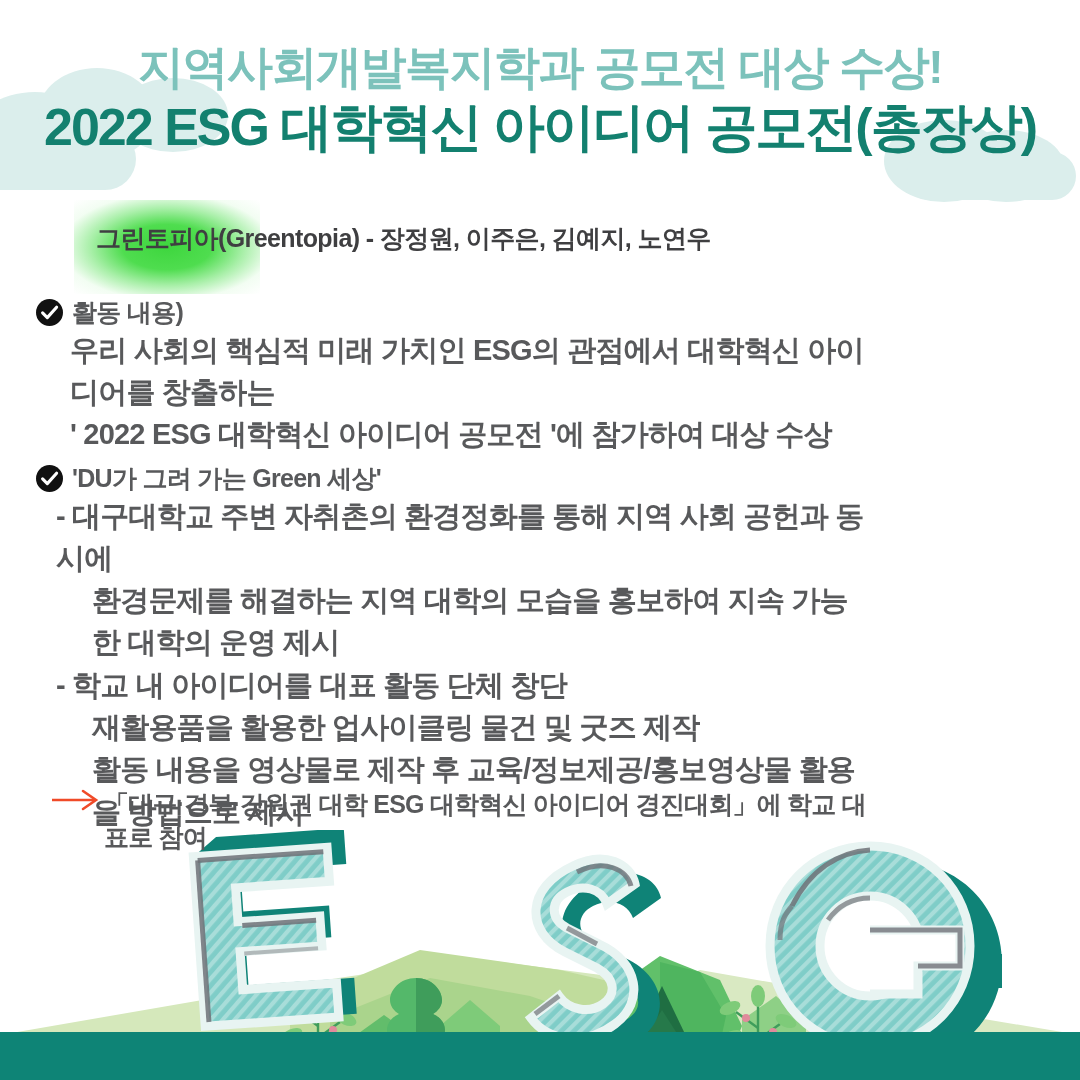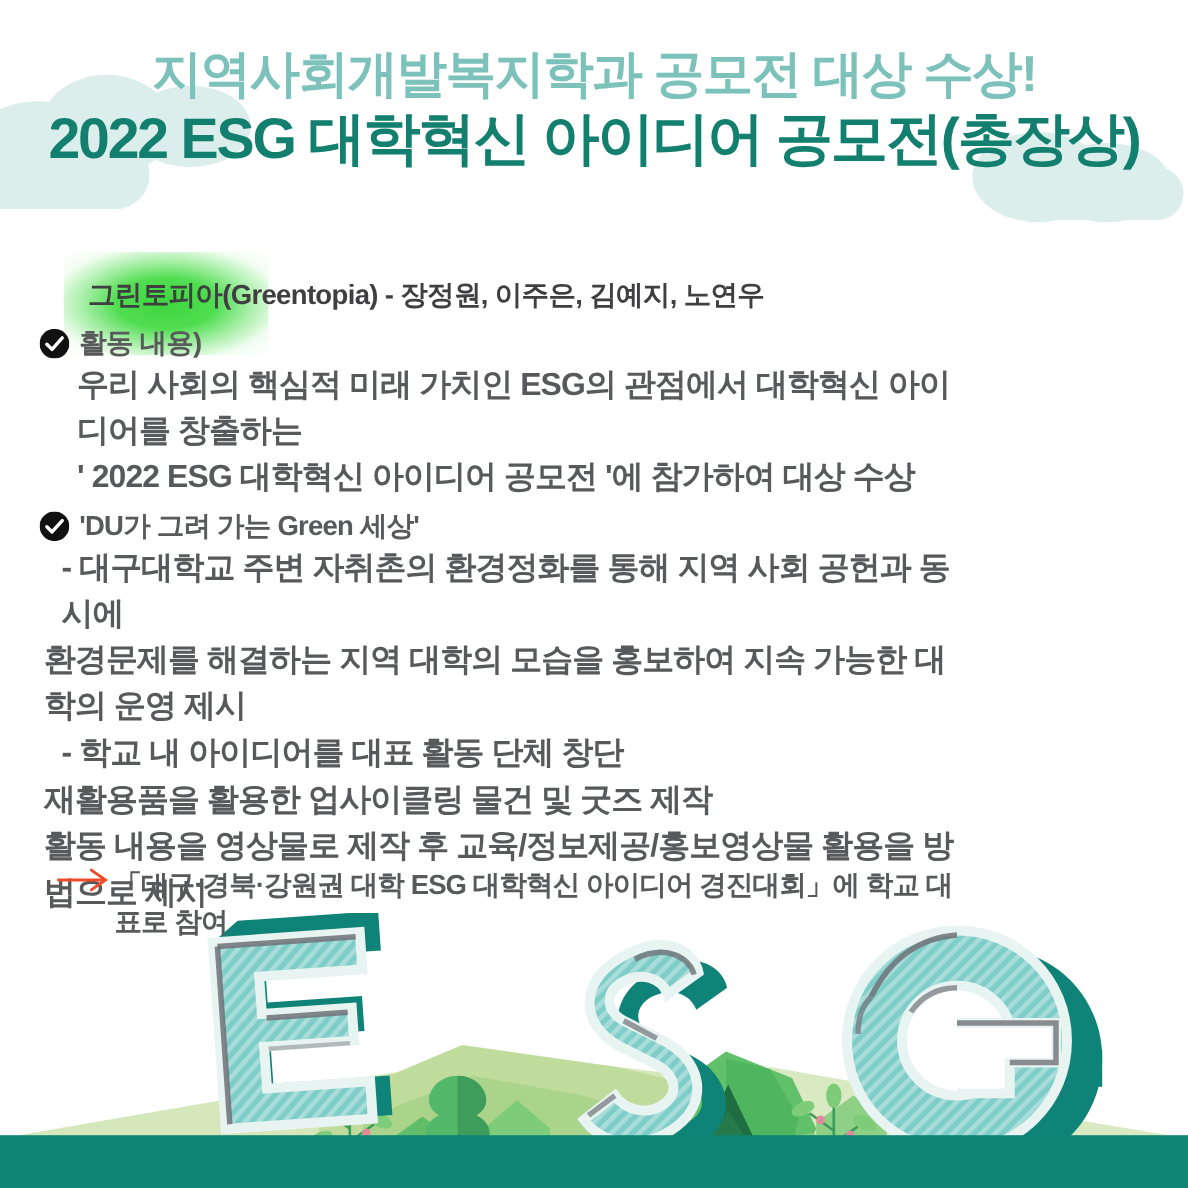--- a/index.html
+++ b/index.html
@@ -27,21 +27,21 @@
   #title-line-1 {
     font-size:46px; font-weight:bold; color:#7cc2bb;
     letter-spacing:-1.5px; line-height:1.18;
   }
   #title-line-2 {
     font-size:52px; font-weight:bold; color:#13806f;
     letter-spacing:-2px; line-height:1.22; margin-top:2px;
   }
 
   
-  #team-row { position:absolute; left:0; top:222px; width:878px; z-index:3;margin-top:29px; }
+  #team-row { position:absolute; left:16px; top:222px; width:878px; z-index:3; }
   #team-glow {
     position:absolute; left:58px; top:-22px; width:186px; height:94px;
     background:radial-gradient(ellipse at 50% 50%, #3ed63e 0%, #4fdd4f 34%, rgba(96,226,96,0.55) 58%, rgba(150,240,150,0.12) 80%, rgba(255,255,255,0) 100%);
     z-index:-1;
   }
   #team-text {
     padding-left:80px; font-size:25px; font-weight:bold;
     color:#3f3f41; letter-spacing:-0.6px;
   }
 
@@ -59,21 +59,21 @@
   .bullet-head {
     font-size:25px; font-weight:bold; color:#58595b;
     letter-spacing:-0.7px; line-height:1.3;
   }
   .sub-line {
     font-size:29px; font-weight:bold; color:#58595b;
     letter-spacing:-0.8px; line-height:1.46;
     padding-left:70px;
   }
   .sub-line.dash { padding-left:56px; }
-  .sub-line.indent { padding-left:40px; }
+  .sub-line.indent { padding-left:92px; }
 
   
   #arrow-row .inner { display:flex; align-items:flex-start; padding-left:50px; }
   #arrow-icon { flex:0 0 auto; width:52px; height:24px; margin-right:2px; }
   #arrow-text {
     font-size:25px; font-weight:bold; color:#58595b; letter-spacing:-0.8px;
   }
 
   
   #illustration { position:absolute; left:0; bottom:0; width:1080px; height:250px; z-index:1; }

